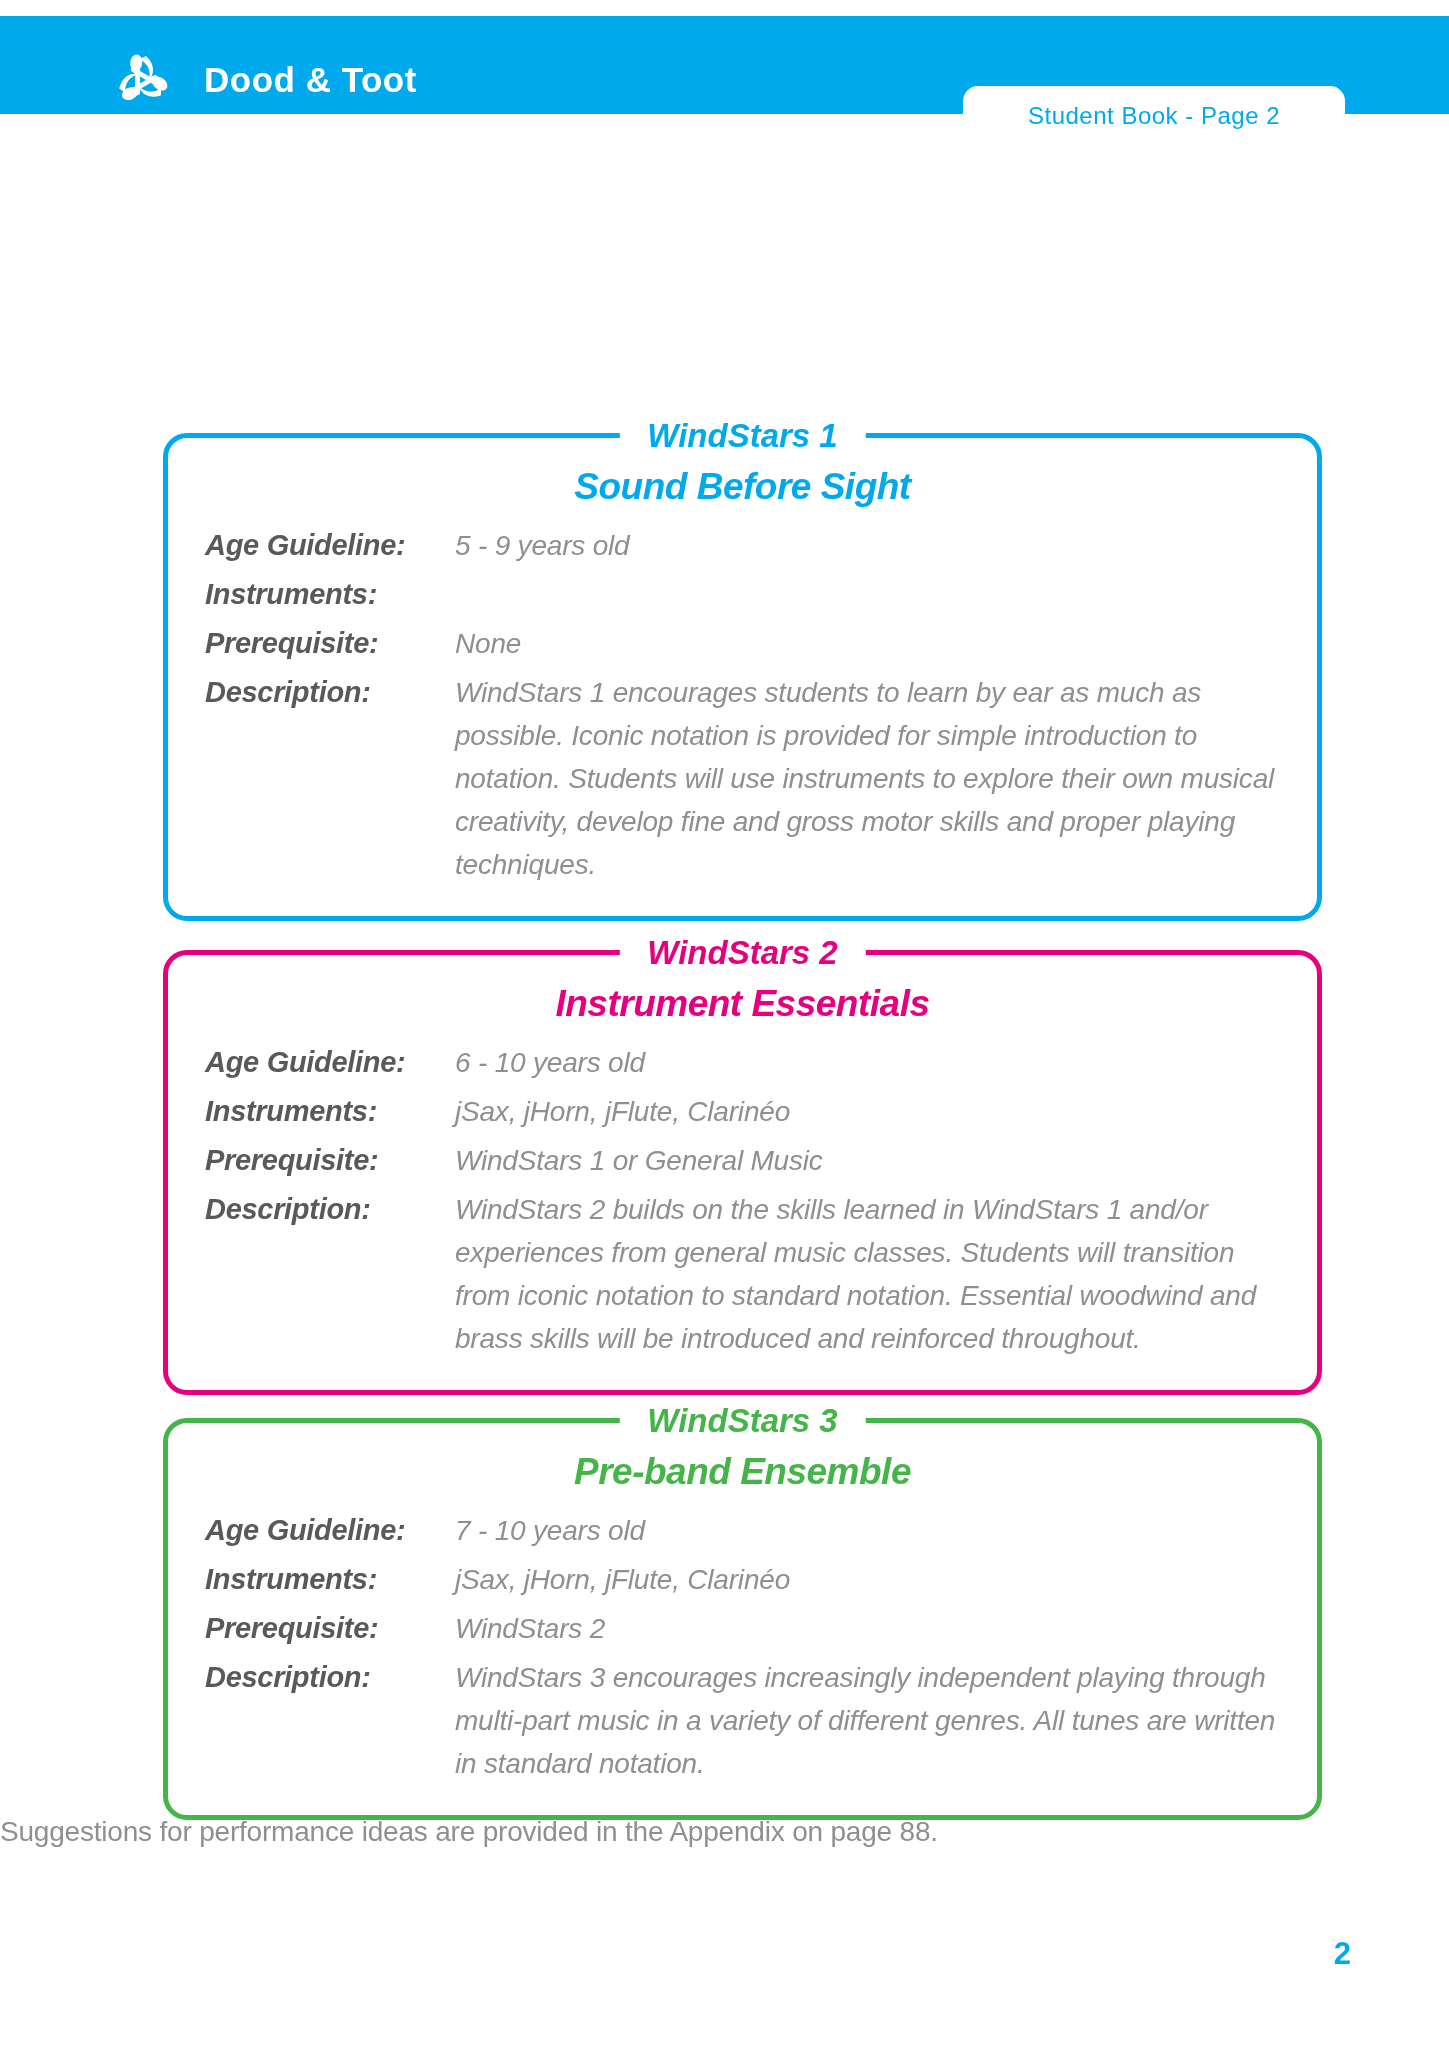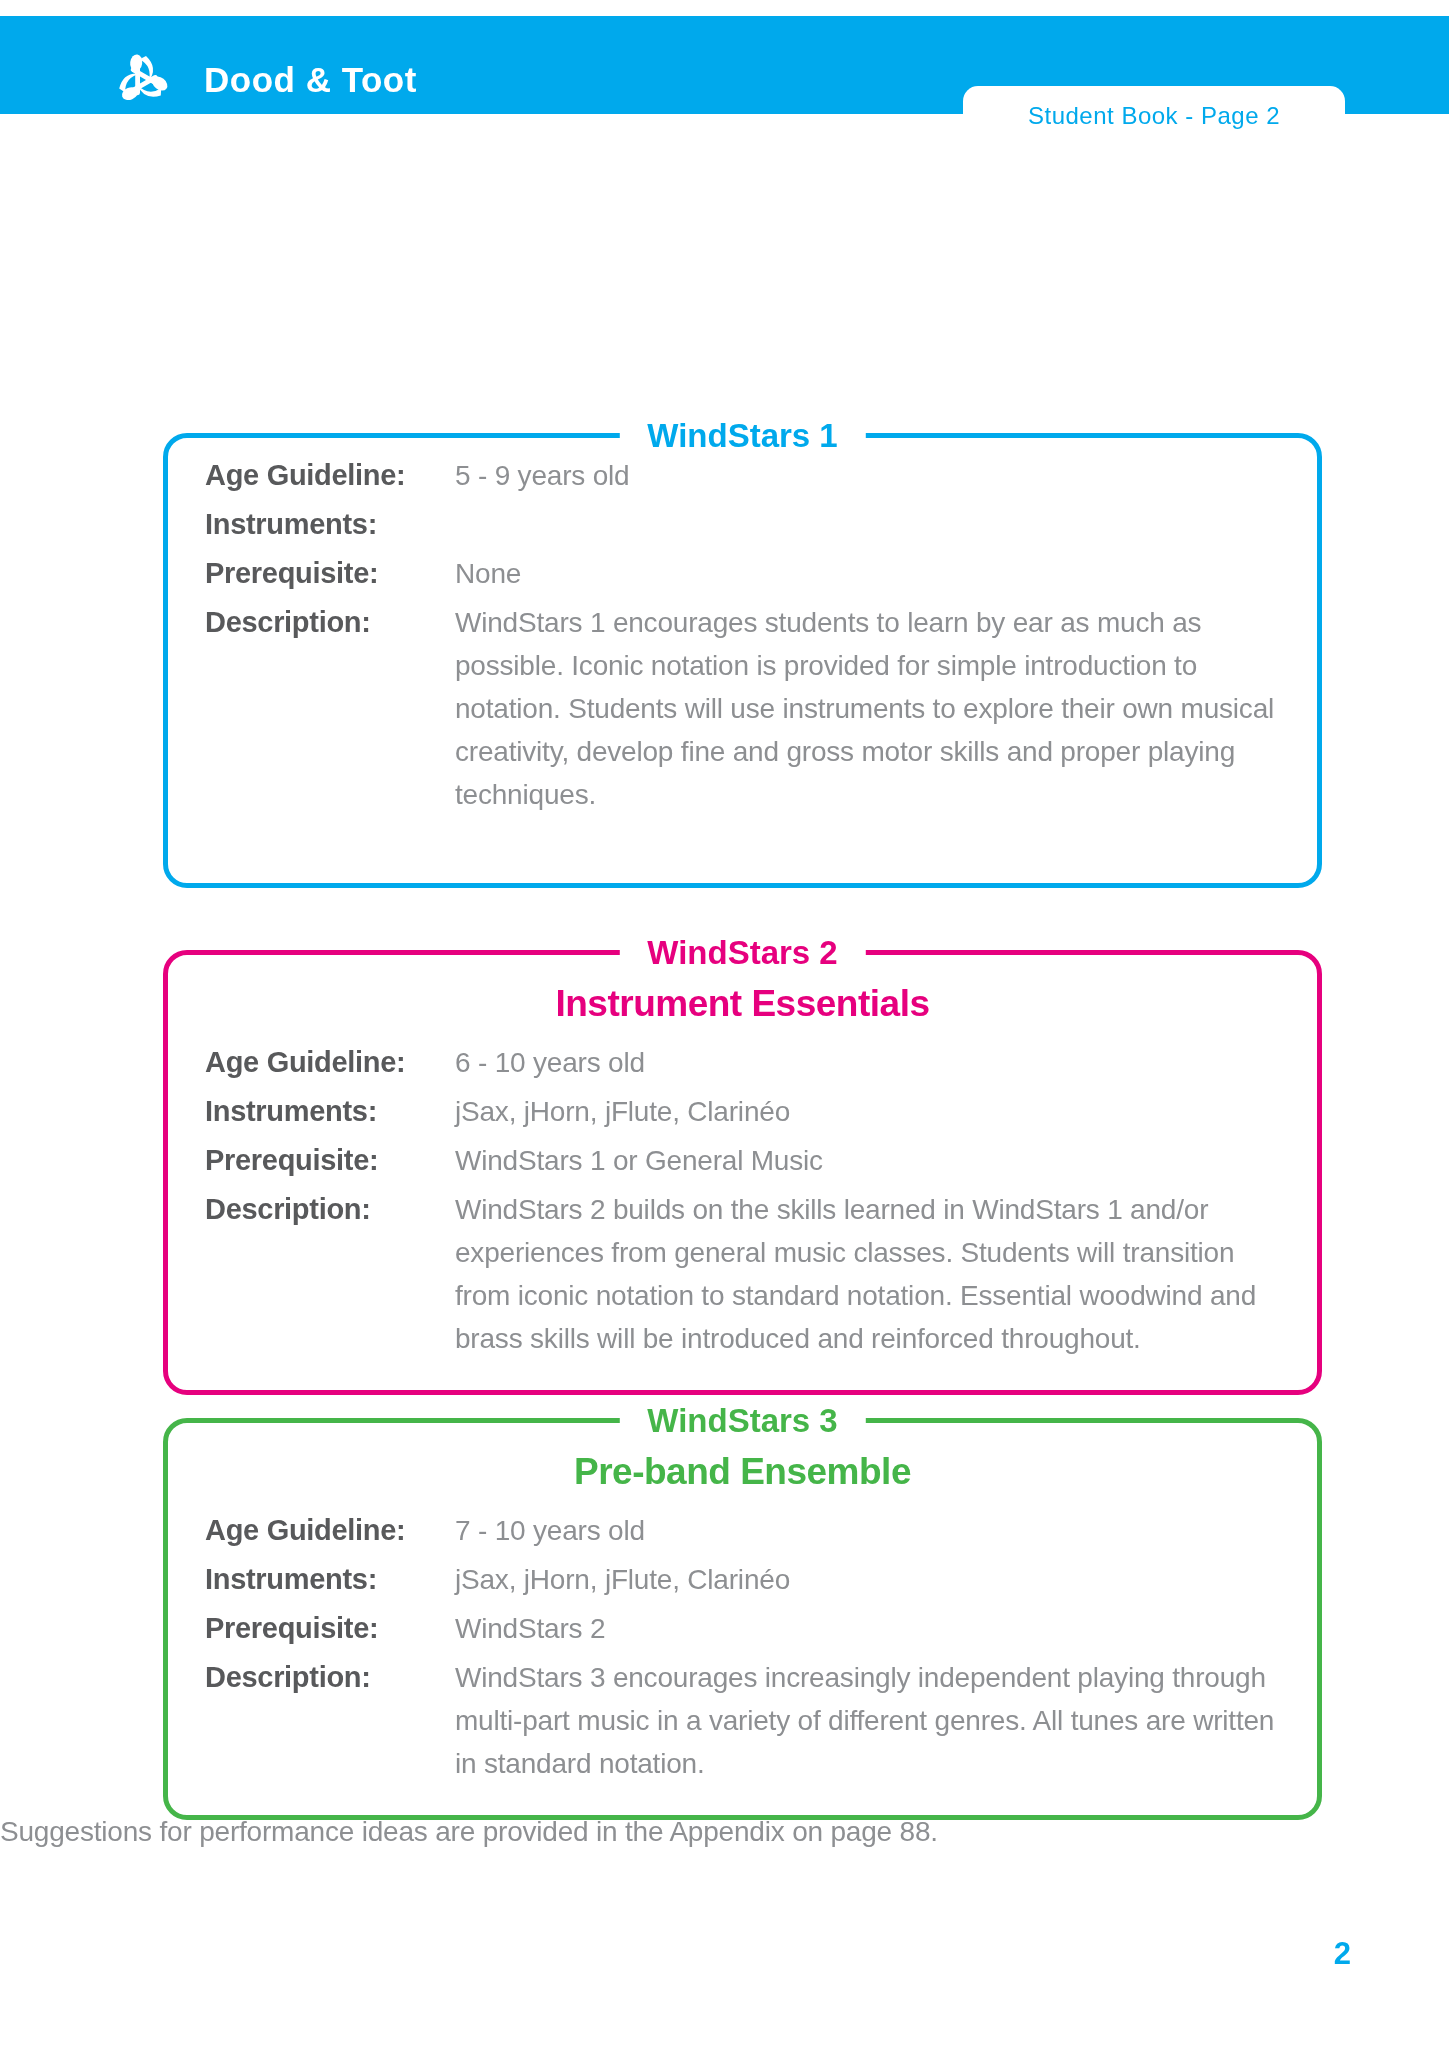--- a/index.html
+++ b/index.html
@@ -81,20 +81,21 @@
   }
 
   
   .card {
     position: absolute;
     left: 163px;
     width: 1159px;
     background: #ffffff;
     border: 5px solid var(--accent, #999);
     border-radius: 24px;
+    font-style: italic;
   }
   .card-1 { top: 433px;  min-height: 455px; }
   .card-2 { top: 950px;  min-height: 420px; }
   .card-3 { top: 1418px; min-height: 364px; }
   .tab {
     position: absolute;
     top: 0;
     left: 50%;
     transform: translate(-50%, -55%);
     background: #ffffff;
@@ -181,20 +182,21 @@
       <span class="brand-name">Dood &amp; Toot</span>
     </div>
     <div class="badge">
       <span class="badge-label">Student Book - Page 2</span>
     </div>
   </div>
 
 
   <section class="card card-1" style="--accent: #00A9EC;">
     <div class="tab">WindStars 1</div>
+    <h2 class="subtitle">Sound Before Sight</h2>
     <div class="fields">
       <div class="field-row">
         <div class="field-label">Age Guideline:</div>
         <div class="field-value">5 - 9 years old</div>
       </div>
       <div class="field-row">
         <div class="field-label">Instruments:</div>
       </div>
       <div class="field-row">
         <div class="field-label">Prerequisite:</div>

